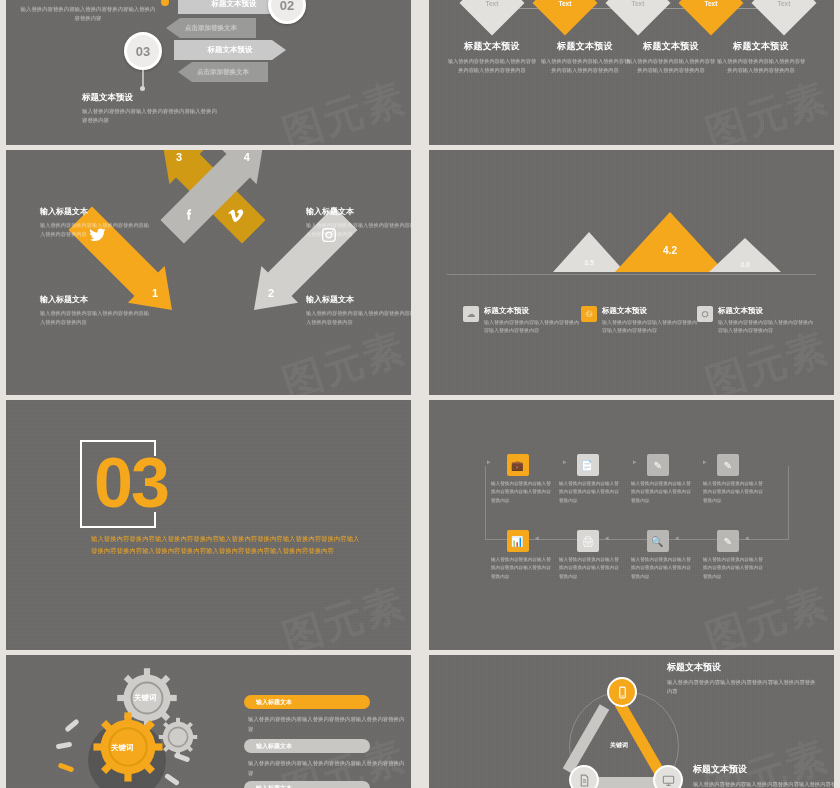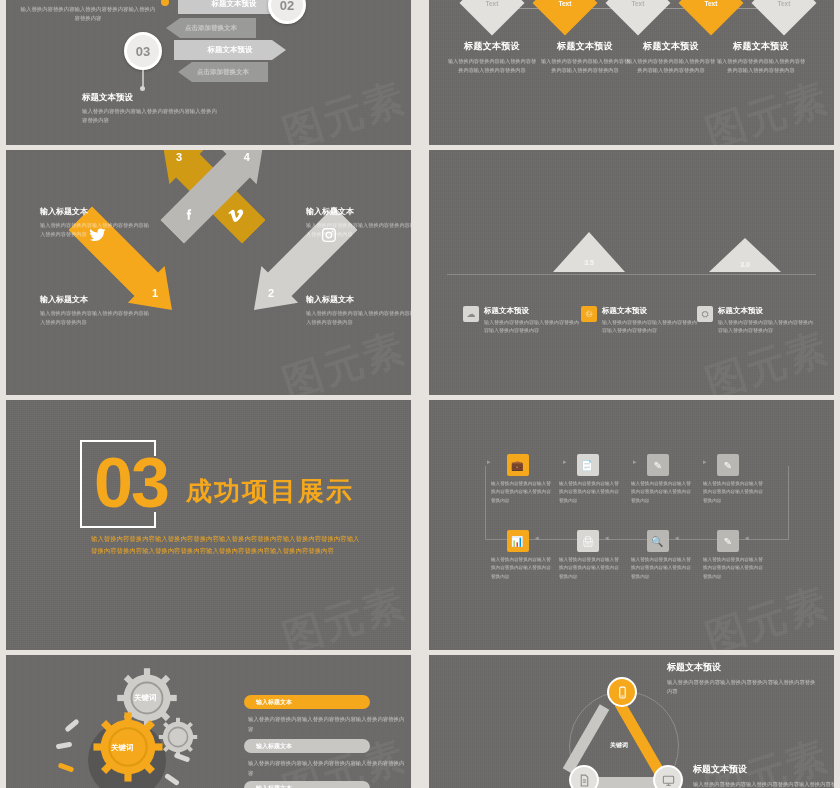--- a/index.html
+++ b/index.html
@@ -313,20 +313,26 @@
     <div class="ground" style="top:124px;"></div>
 
 
     <div class="mt" style="left:124px; bottom:123px; width:72px; height:40px;">
       <svg class="tri" viewBox="0 0 100 100" preserveAspectRatio="none">
           <polygon points="50,0 100,100 0,100" fill="#e0dedb"></polygon>
         </svg>
       <div class="val sm" style="bottom:6px;">3.5</div>
     </div>
 
+    <div class="mt" style="left:186px; bottom:123px; width:110px; height:60px;">
+      <svg class="tri" viewBox="0 0 100 100" preserveAspectRatio="none">
+          <polygon points="50,0 100,100 0,100" fill="#f5a81c"></polygon>
+        </svg>
+      <div class="val" style="bottom:16px;">4.2</div>
+    </div>
 
     <div class="mt" style="left:280px; bottom:123px; width:72px; height:34px;">
       <svg class="tri" viewBox="0 0 100 100" preserveAspectRatio="none">
           <polygon points="50,0 100,100 0,100" fill="#e0dedb"></polygon>
         </svg>
       <div class="val sm" style="bottom:4px;">3.0</div>
     </div>
 
     <div class="leg" style="left:34px; top:156px;">
       <div class="box">☁</div>
@@ -348,21 +354,20 @@
         <div class="h">标题文本预设</div>
         <div class="p">输入替换内容替换内容输入替换内容替换内容输入替换内容替换内容</div>
       </div>
     </div>
   </div>
 
   <div class="slide s5">
     <div class="wm">图元素</div>
     <div class="frame" style="left:74px; top:40px;"></div>
     <div class="num03" style="left:88px; top:48px;">03</div>
-    <div class="cn" style="left:180px; top:74px;">成功项目展示</div>
     <div class="desc" style="left:85px; top:133px;">输入替换内容替换内容输入替换内容替换内容输入替换内容替换内容输入替换内容替换内容输入替换内容替换内容输入替换内容替换内容输入替换内容替换内容输入替换内容替换内容</div>
   </div>
 
   <div class="slide s6">
     <div class="wm">图元素</div>
     <div class="track" style="left:56px; top:66px; width:304px; height:74px; border-top:none;"></div>
 
     <div class="ibox on" style="left:78px; top:54px;">💼</div>
     <div class="ibox" style="left:148px; top:54px;">📄</div>
     <div class="ibox dk" style="left:218px; top:54px;">✎</div>

